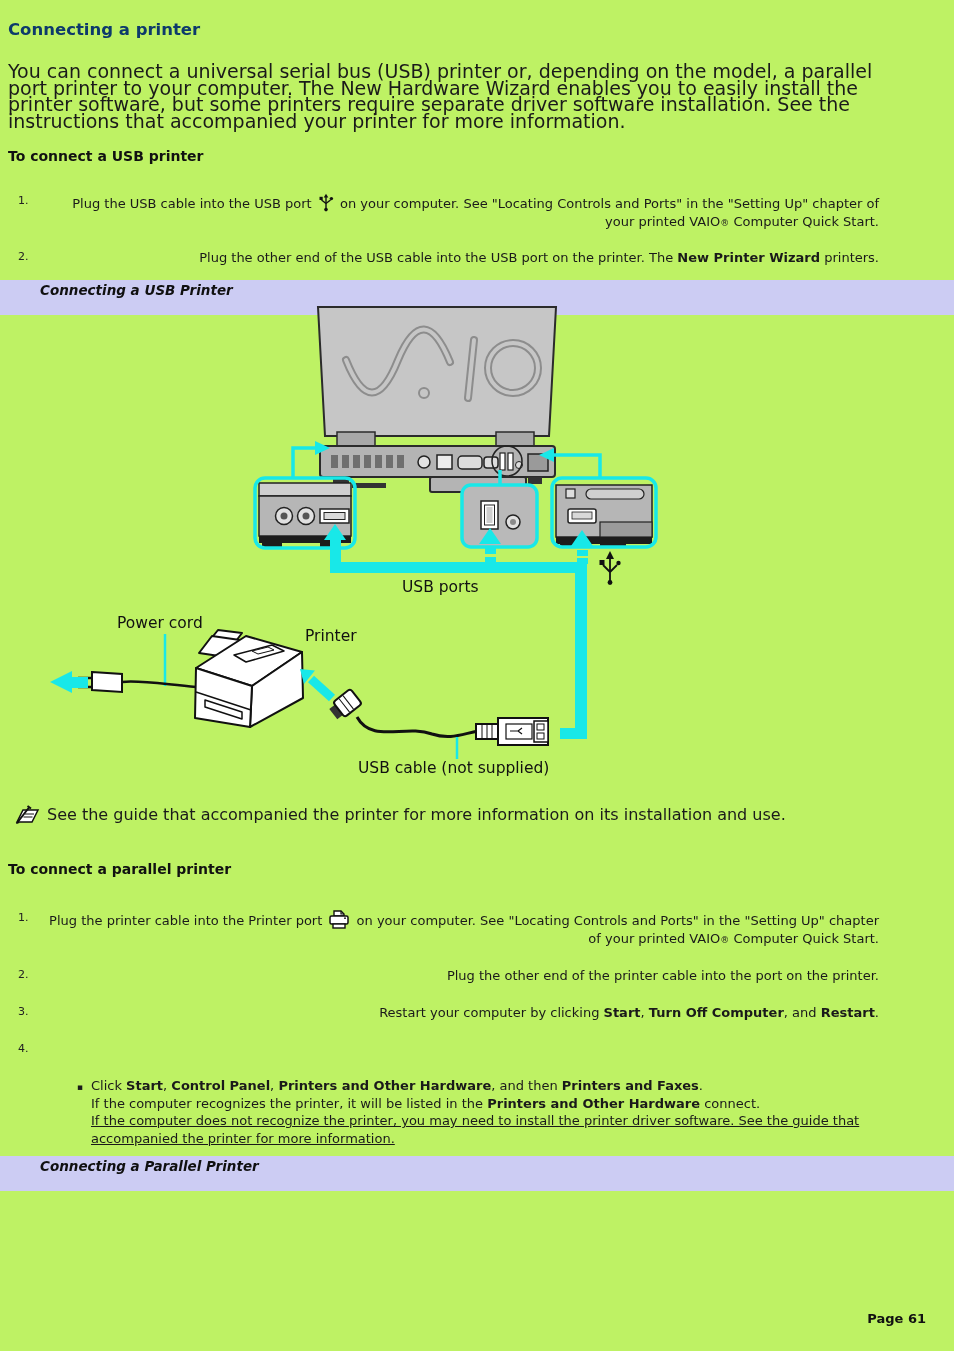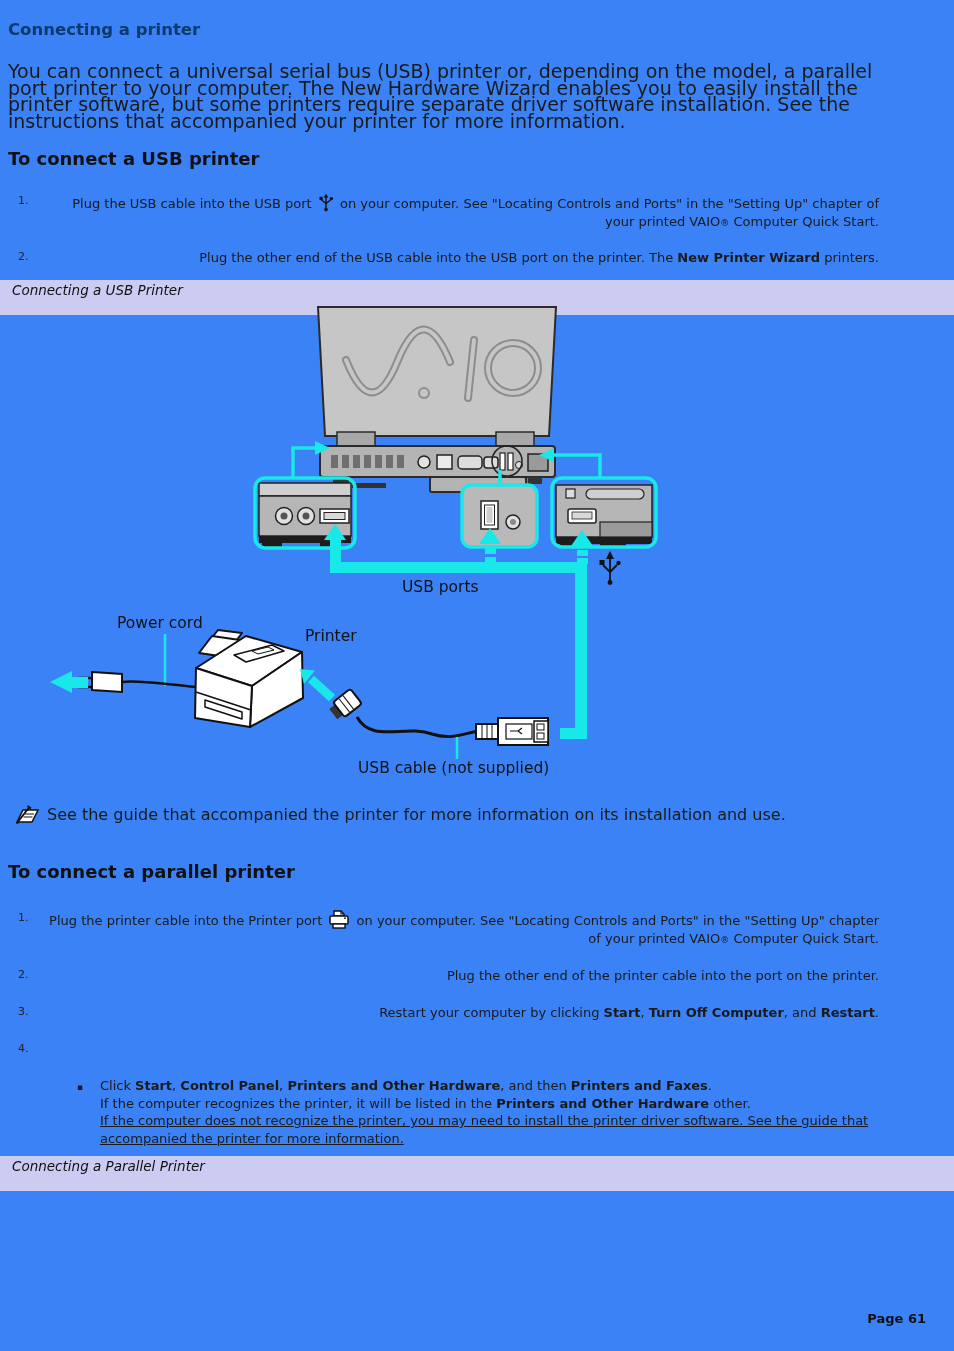--- a/index.html
+++ b/index.html
@@ -1,30 +1,30 @@
 <!DOCTYPE html>
 <html><head>
 <meta charset="utf-8">
 <style>
   html,body{margin:0;padding:0;background:#fff;}
-  .page{position:relative;width:954px;height:1351px;background:#3b82f6;
+  .page{position:relative;width:954px;height:1351px;background:#bef264;
         font-family:"DejaVu Sans","Liberation Sans",sans-serif;color:#1a1a1a;overflow:hidden;}
   .h1{position:absolute;left:8px;top:20px;font-size:16.5px;font-weight:bold;color:#0d3a6b;}
   .intro{position:absolute;left:8px;top:63px;width:895px;font-size:19px;line-height:16.5px;}
-  .h2{position:absolute;left:8px;font-size:18px;font-weight:bold;color:#111;}
+  .h2{position:absolute;left:8px;font-size:14px;font-weight:bold;color:#111;}
   .step{position:absolute;left:0;width:954px;}
   .num{position:absolute;left:18px;top:1px;font-size:11px;color:#222;}
   .stext{margin-left:47px;width:832px;font-size:13px;line-height:17.5px;text-align:right;}
   .banner{position:absolute;left:0;width:954px;height:35px;background:#ccccf3;
-          font-size:13.5px;font-weight:normal;font-style:italic;line-height:21px;
-          padding-left:12px;box-sizing:border-box;color:#101010;}
+          font-size:13.5px;font-weight:bold;font-style:italic;line-height:21px;
+          padding-left:40px;box-sizing:border-box;color:#101010;}
   .note-row{position:absolute;left:14px;top:805px;display:flex;align-items:flex-start;gap:7px;font-size:16px;line-height:20px;}
   .bullet-block{position:absolute;left:75px;top:1077px;width:812px;font-size:13px;line-height:17.6px;}
   .bullet-glyph{position:absolute;left:2px;top:2px;font-size:9px;}
-  .bullet-text{margin-left:25px;}
+  .bullet-text{margin-left:16px;}
   .bullet-text .wrapline{width:787px;text-decoration:underline;}
   .footer{position:absolute;right:28px;top:1311px;font-size:13px;font-weight:bold;color:#111;}
   .reg{font-size:9px;}
   b{font-weight:bold;}
   svg.diagram{position:absolute;left:0;top:300px;width:700px;height:492px;}
   svg text{font-family:"DejaVu Sans","Liberation Sans",sans-serif;fill:#111;}
   .inline-icon{vertical-align:-4px;margin:0 2px;}
 </style>
 </head>
 <body>
@@ -286,21 +286,21 @@
     <span class="num">4.</span>
   </div>
 
   <div class="bullet-block">
     <span class="bullet-glyph">▪</span>
     <div class="bullet-text">
       <div>
         <span>Click </span><b>Start</b><span>, </span><b>Control Panel</b><span>, </span><b>Printers and Other Hardware</b><span>, and then </span><b>Printers and Faxes</b><span>.</span>
       </div>
       <div>
-        <span>If the computer recognizes the printer, it will be listed in the </span><b>Printers and Other Hardware</b><span> other.</span>
+        <span>If the computer recognizes the printer, it will be listed in the </span><b>Printers and Other Hardware</b><span> connect.</span>
       </div>
       <div class="wrapline">If the computer does not recognize the printer, you may need to install the printer driver software. See the guide that accompanied the printer for more information.</div>
     </div>
   </div>
 
   <div class="banner" style="top:1156px">Connecting a Parallel Printer</div>
 
   <div class="footer">Page 61</div>
 
 </div>

